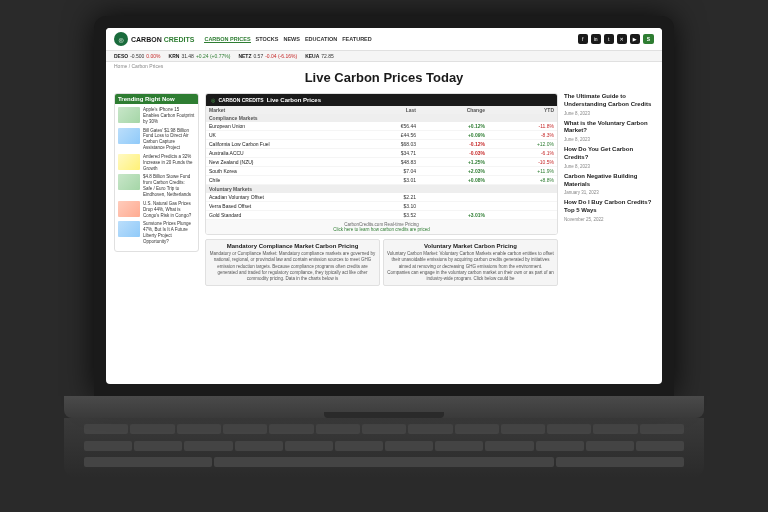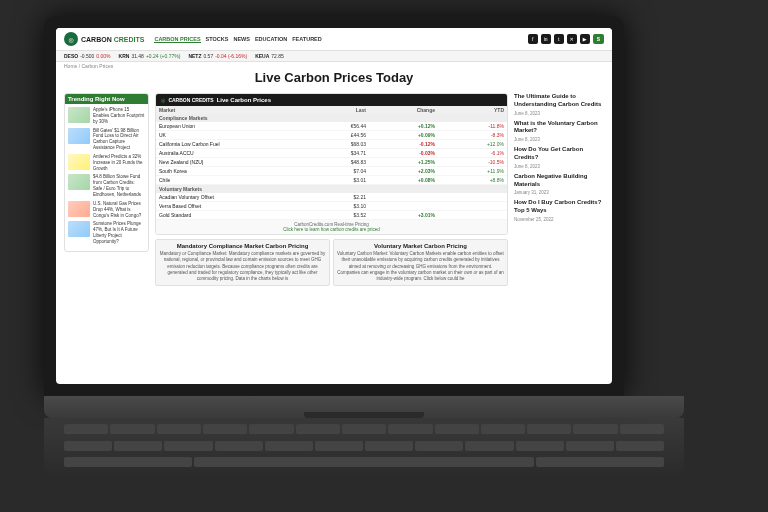--- a/index.html
+++ b/index.html
@@ -13,21 +13,21 @@
       font-family: Arial, sans-serif;
       overflow: hidden;
     }
 
     .laptop-wrapper {
       position: relative;
       width: 680px;
       height: 480px;
       display: flex;
       flex-direction: column;
-      align-items: flex-start;
+      align-items: center;
     }
 
     .laptop-screen-bezel {
       width: 580px;
       height: 380px;
       background: #1a1a1a;
       border-radius: 12px 12px 0 0;
       padding: 12px;
       box-shadow: 0 0 30px rgba(0,0,0,0.8);
       position: relative;

